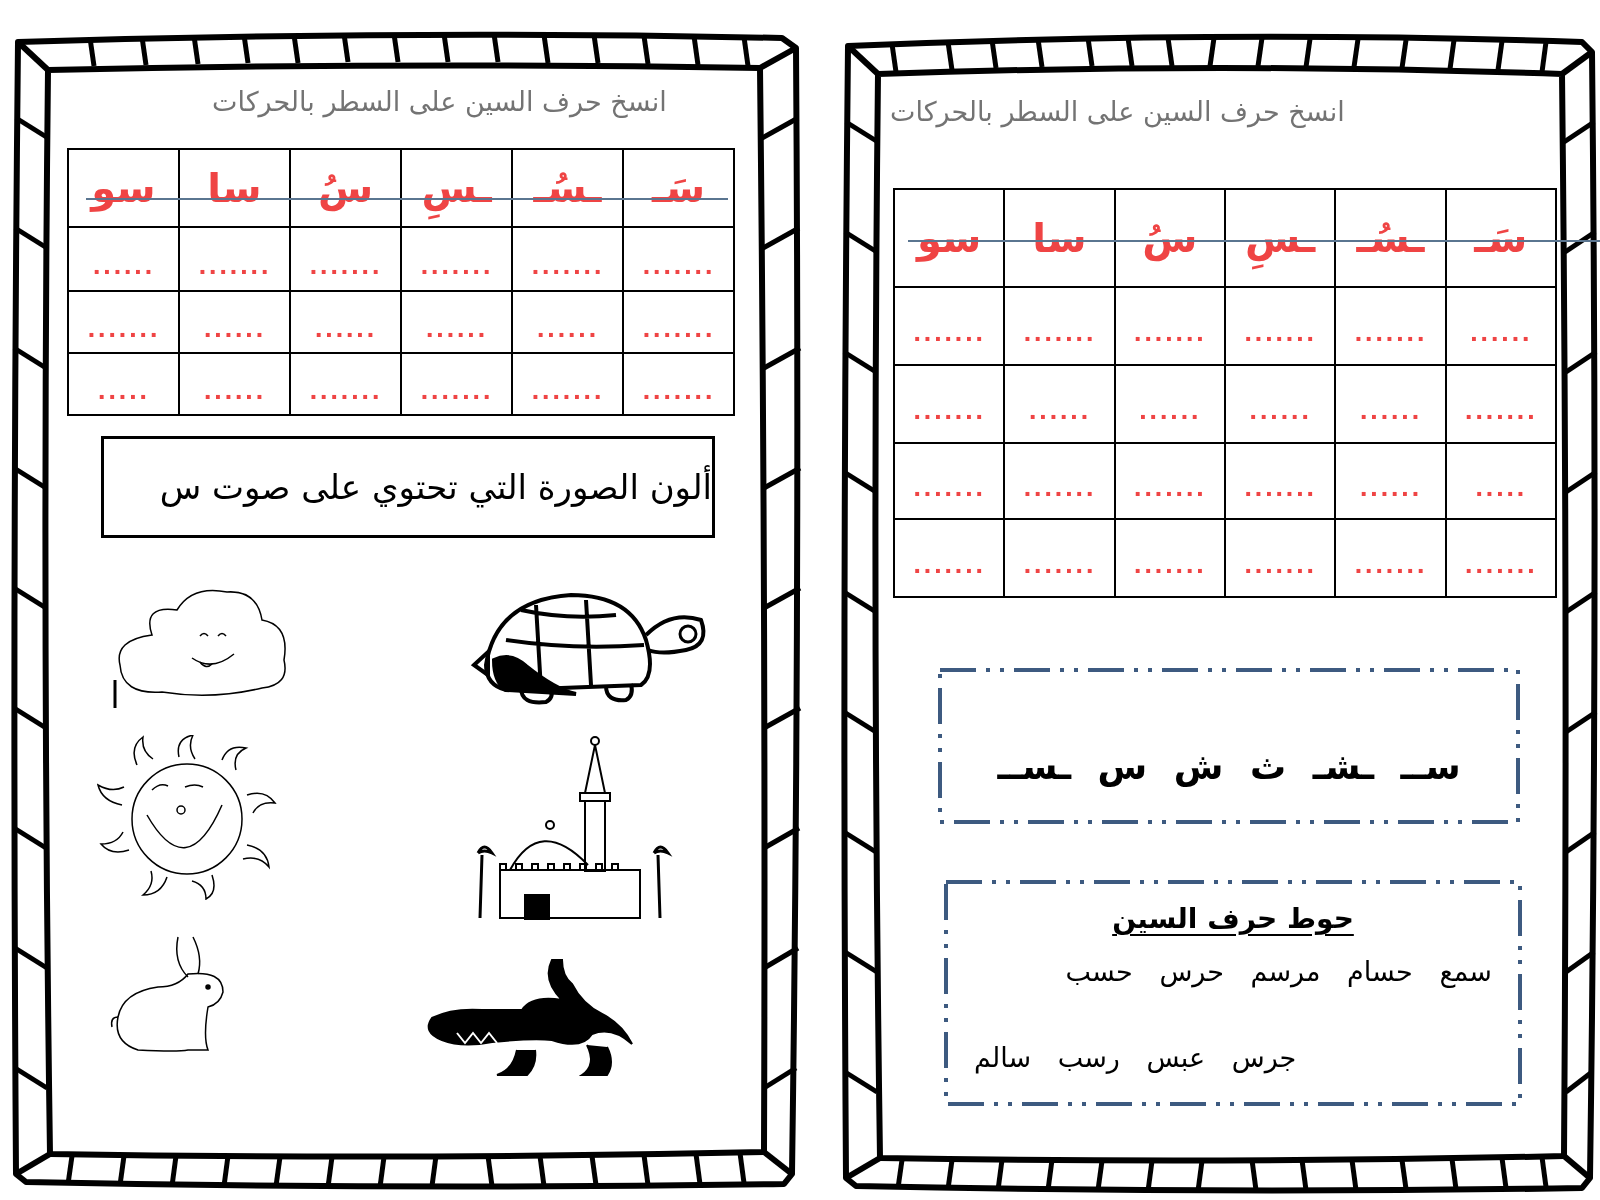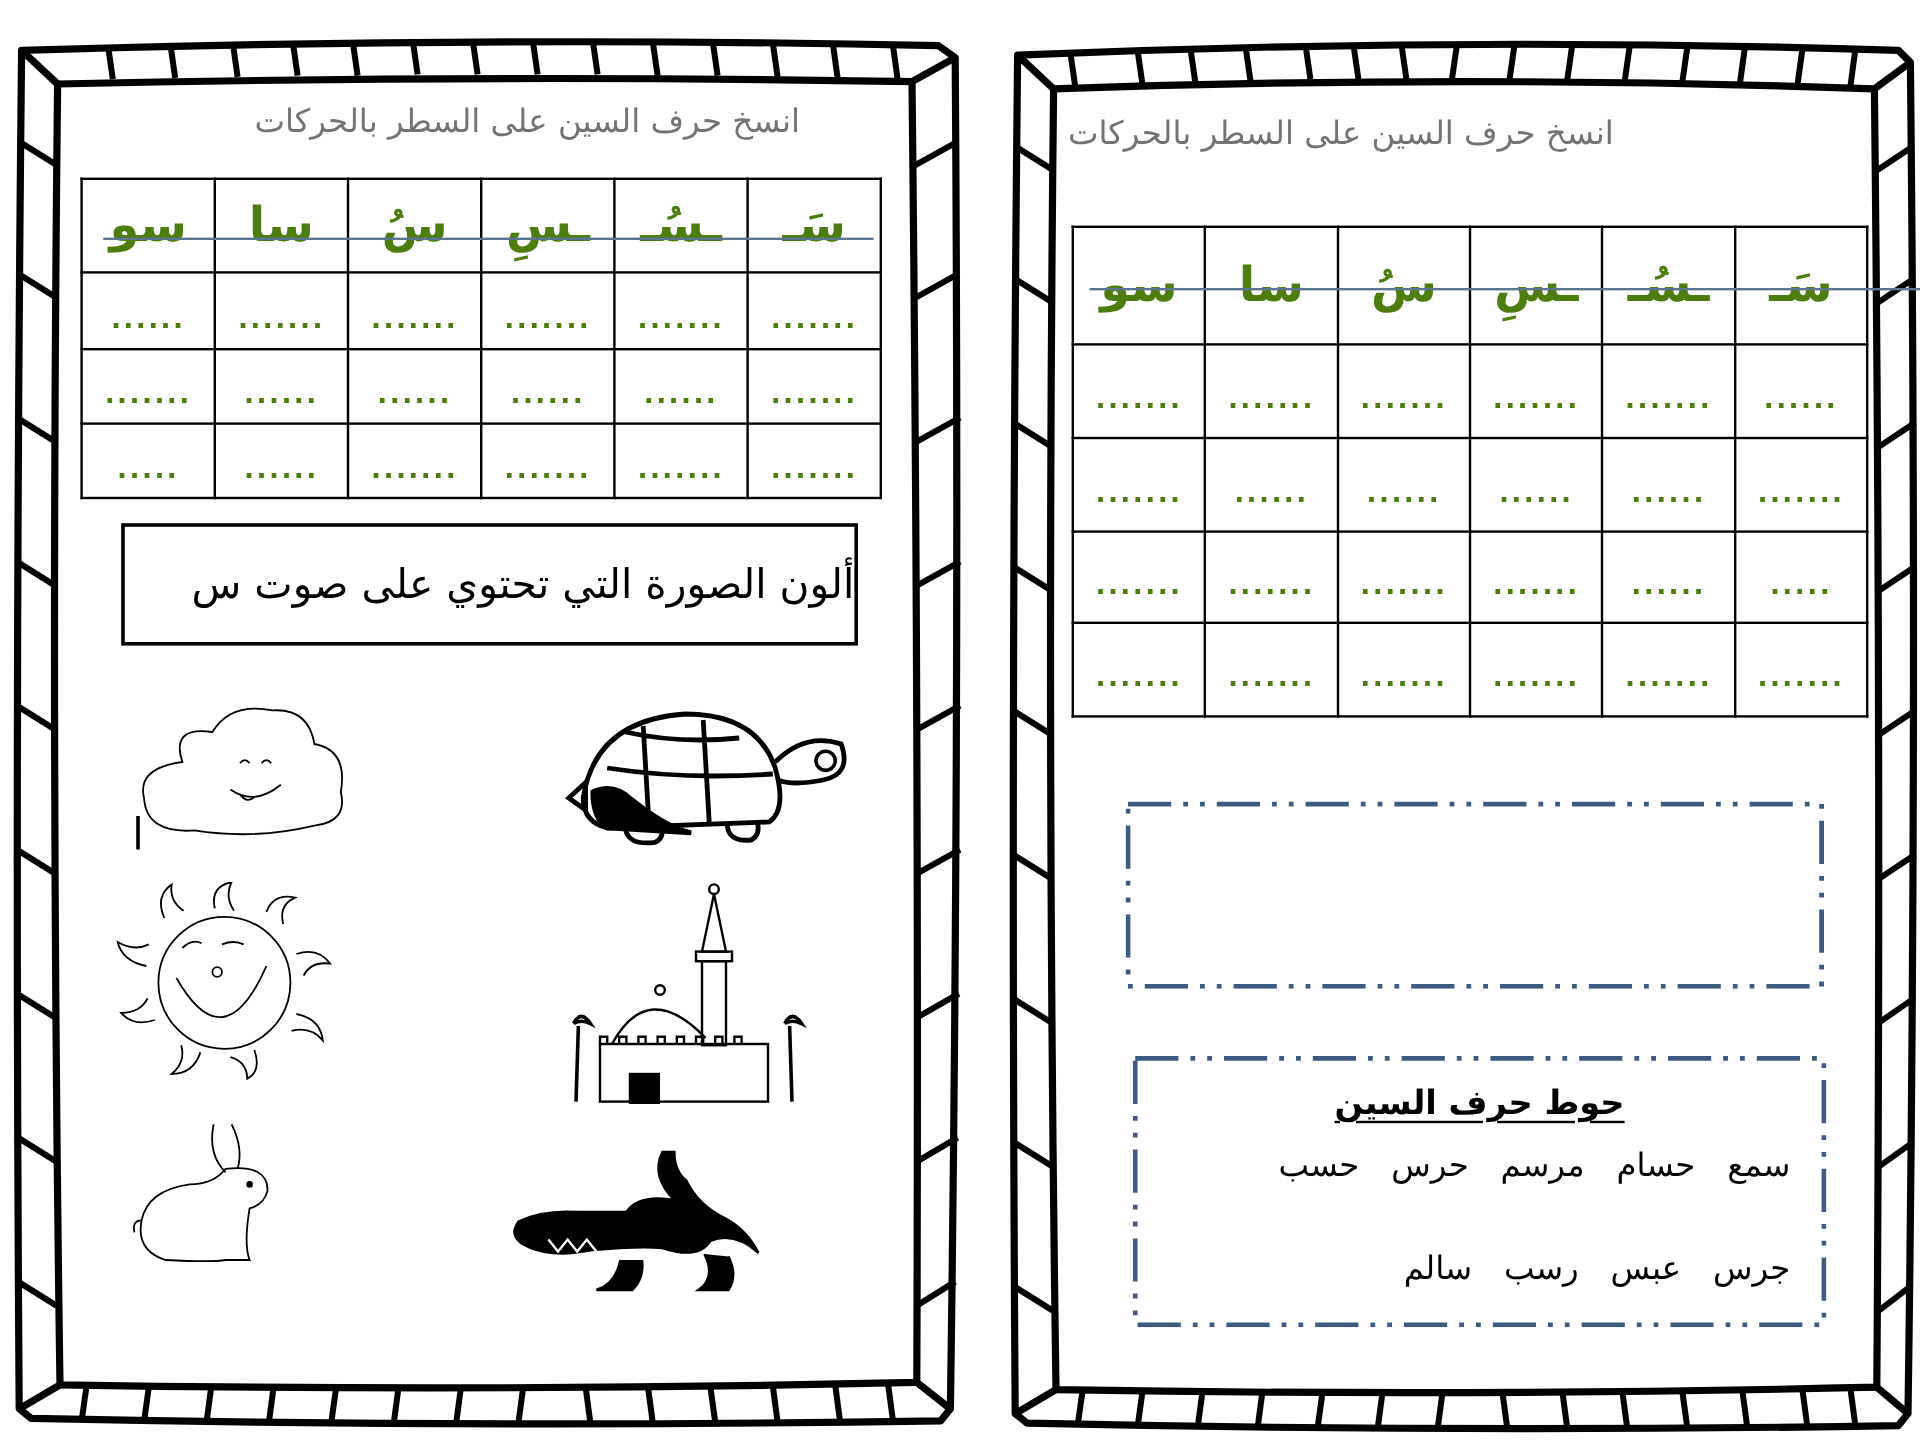--- a/index.html
+++ b/index.html
@@ -16,21 +16,21 @@
       position: absolute; font-family: "DejaVu Sans", sans-serif; font-size: 27px;
       direction: rtl; white-space: nowrap; color: #737373;
     }
 
     table.copy-grid {
       position: absolute; border-collapse: collapse; direction: rtl;
       border: 2px solid #000;
     }
     table.copy-grid td {
       border: 2px solid #000; text-align: center; vertical-align: middle;
-      font-family: "DejaVu Sans", sans-serif; color: #4d7c0f;
+      font-family: "DejaVu Sans", sans-serif; color: #ef4444;
     }
     table.copy-grid tr.letters td {
       font-size: 40px; font-weight: bold; position: relative;
     }
     table.copy-grid tr.blank td {
       font-size: 22px; font-weight: bold; letter-spacing: 2px; padding-top: 14px;
     }
     .baseline {
       position: absolute; height: 2px; background: #5a7590;
     }
@@ -355,33 +355,41 @@
     <td>.......</td>
   </tr>
 </tbody>
   </table>
 <div class="baseline" style="left:908px; top:240px; width:692px;"></div>
 
 <div class="dashbox" style="left:938px; top:668px; width:582px; height:156px;">
   <svg class="dash" viewBox="0 0 582 156" preserveAspectRatio="none">
     <rect x="2" y="2" width="578" height="152" fill="none" stroke="#3d5a80" stroke-width="4" stroke-dasharray="36,10,4,10,4,10"></rect>
   </svg>
+  <div class="letters-row" style="top:78px;">
+    <span>ســ</span>
+    <span>ـشـ</span>
+    <span>ث</span>
+    <span>ش</span>
+    <span>س</span>
+    <span>ـســ</span>
+  </div>
 </div>
 
 <div class="dashbox" style="left:944px; top:880px; width:578px; height:226px;">
   <svg class="dash" viewBox="0 0 578 226" preserveAspectRatio="none">
     <rect x="2" y="2" width="574" height="222" fill="none" stroke="#3d5a80" stroke-width="4" stroke-dasharray="36,10,4,10,4,10"></rect>
   </svg>
   <div class="word-bank-title" style="top:22px;">حوط حرف السين</div>
   <div class="word-row" style="top:76px; text-align:right;">
     <span>سمع</span>
     <span>حسام</span>
     <span>مرسم</span>
     <span>حرس</span>
     <span>حسب</span>
   </div>
-  <div class="word-row" style="top:162px; text-align:right;">
+  <div class="word-row" style="top:162px; text-align:left;">
     <span>جرس</span>
     <span>عبس</span>
     <span>رسب</span>
     <span>سالم</span>
   </div>
 </div>
 
 </body></html>

